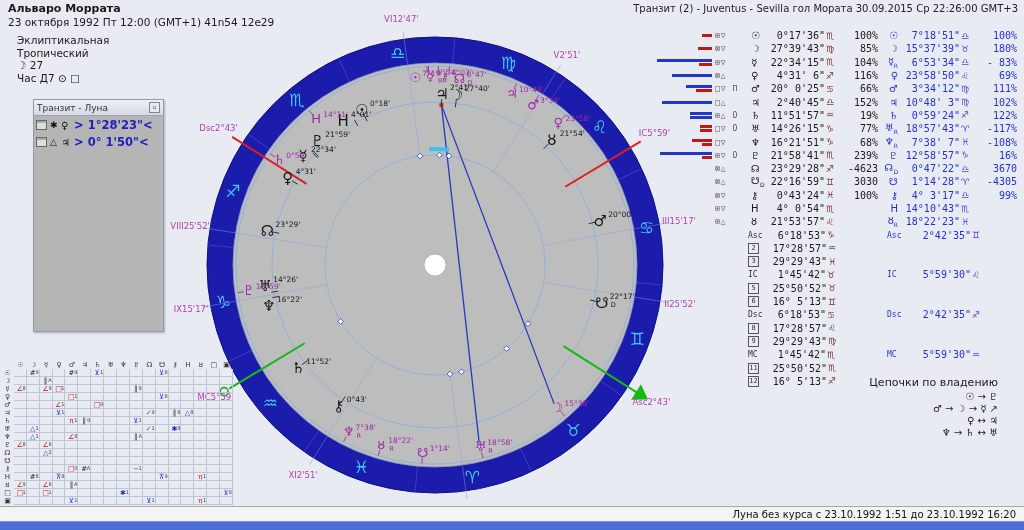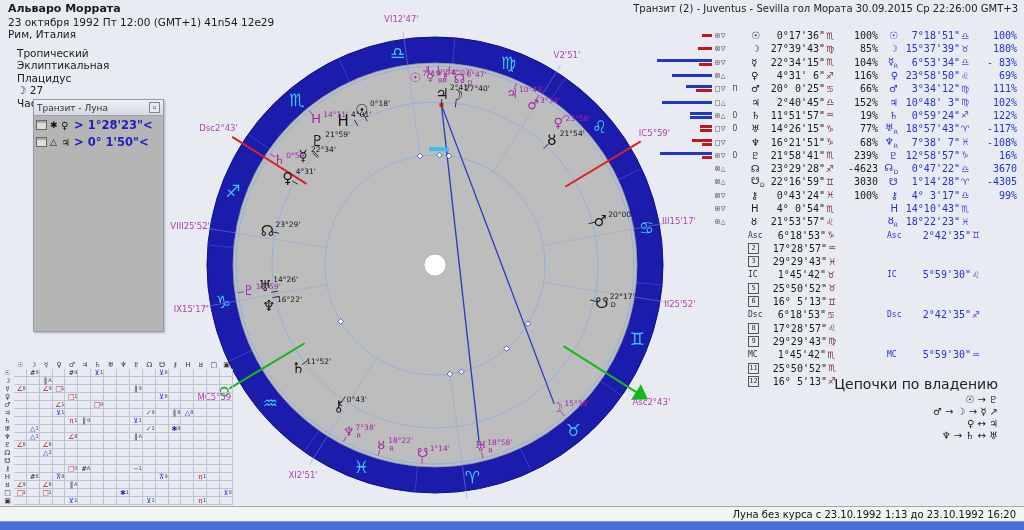--- a/index.html
+++ b/index.html
@@ -37,21 +37,21 @@
   .tlon{width:62px;text-align:right;color:#2233cc;}
   .tsg{width:12px;font-family:"DejaVu Sans",sans-serif;color:#5544cc;padding-left:1px;font-size:9px;}
   .tpct{width:44px;text-align:right;color:#2233cc;}
   sub{font-size:6px;}
   .hsp{width:65px;} .hlab{width:22px;font-size:8px;color:#333;}
   .hbox{width:9px;height:9px;border:1px solid #555;font-size:7px;line-height:9px;text-align:center;margin-right:12px;color:#333;}
   .hlon{width:56px;text-align:right;} .hsp2{width:48px;}
   .thlab{width:22px;font-size:8px;color:#2233cc;}
   
   .chains{position:absolute;right:26px;top:376px;text-align:right;color:#222;}
-  .chains .ct{font-size:14px;margin-bottom:2px;}
+  .chains .ct{font-size:11px;margin-bottom:2px;}
   .chains .cl{font-size:10px;line-height:12px;}
   
   .agrid{position:absolute;left:1px;top:361px;display:grid;grid-template-columns:repeat(18,12.9px);
          grid-auto-rows:8px;background:transparent;}
   .gc{border-right:1px solid #bcc4d6;border-bottom:1px solid #bcc4d6;font-size:7px;line-height:8px;
       text-align:center;color:#222;position:relative;overflow:visible;}
   .gh{font-size:7px;color:#333;border:none;text-align:center;line-height:8px;}
   .gc .sup{position:absolute;top:-1px;right:0px;font-size:5px;color:#444;}
   
   .sbar{position:absolute;left:0;bottom:8px;width:100%;height:16px;background:#f4f4f4;
@@ -59,25 +59,23 @@
         padding:2px 8px 0 0;box-sizing:border-box;}
   .bstrip{position:absolute;left:0;bottom:0;width:100%;height:8px;background:#4a6fd6;border-top:1px solid #7d97e4;}
   svg{position:absolute;pointer-events:none;}
 </style>
 </head>
 <body>
 
 <div class="hdr">
   <div class="name">Альваро Моррата</div>
   <div>23 октября 1992  Пт  12:00 (GMT+1) 41n54  12e29</div>
-  <div>Рим, Италия</div>
   <div style="height:6px"></div>
+  <div class="ind">Эклиптикальная</div>
   <div class="ind">Тропический</div>
-  <div class="ind">Эклиптикальная</div>
-  <div class="ind">Плацидус</div>
   <div class="ind">☽ 27</div>
   <div class="ind">Час Д7 ⊙ □</div>
 </div>
 
 <div class="title-right">Транзит (2) - Juventus - Sevilla гол Мората 30.09.2015  Ср 22:26:00 GMT+3</div>
 
 <div class="awin">
   <div class="tbar">
     <span>Транзит - Луна</span>
     <span class="tbtn">▫</span>
@@ -917,15 +915,15 @@
     <div class="gc" style="color: rgb(34, 51, 204);">⊻<span class="sup">1</span></div>
     <div class="gc"></div>
     <div class="gc"></div>
     <div class="gc"></div>
     <div class="gc" style="color: rgb(192, 32, 32);">π<span class="sup">1</span></div>
     <div class="gc"></div>
     <div class="gc"></div>
   </div>
 
 <div class="sbar">
-  <span>Луна без курса с 23.10.1992  1:13 до 23.10.1992 16:20</span>
+  <span>Луна без курса с 23.10.1992  1:51 до 23.10.1992 16:20</span>
 </div>
 <div class="bstrip"></div>
 
 </body></html>

